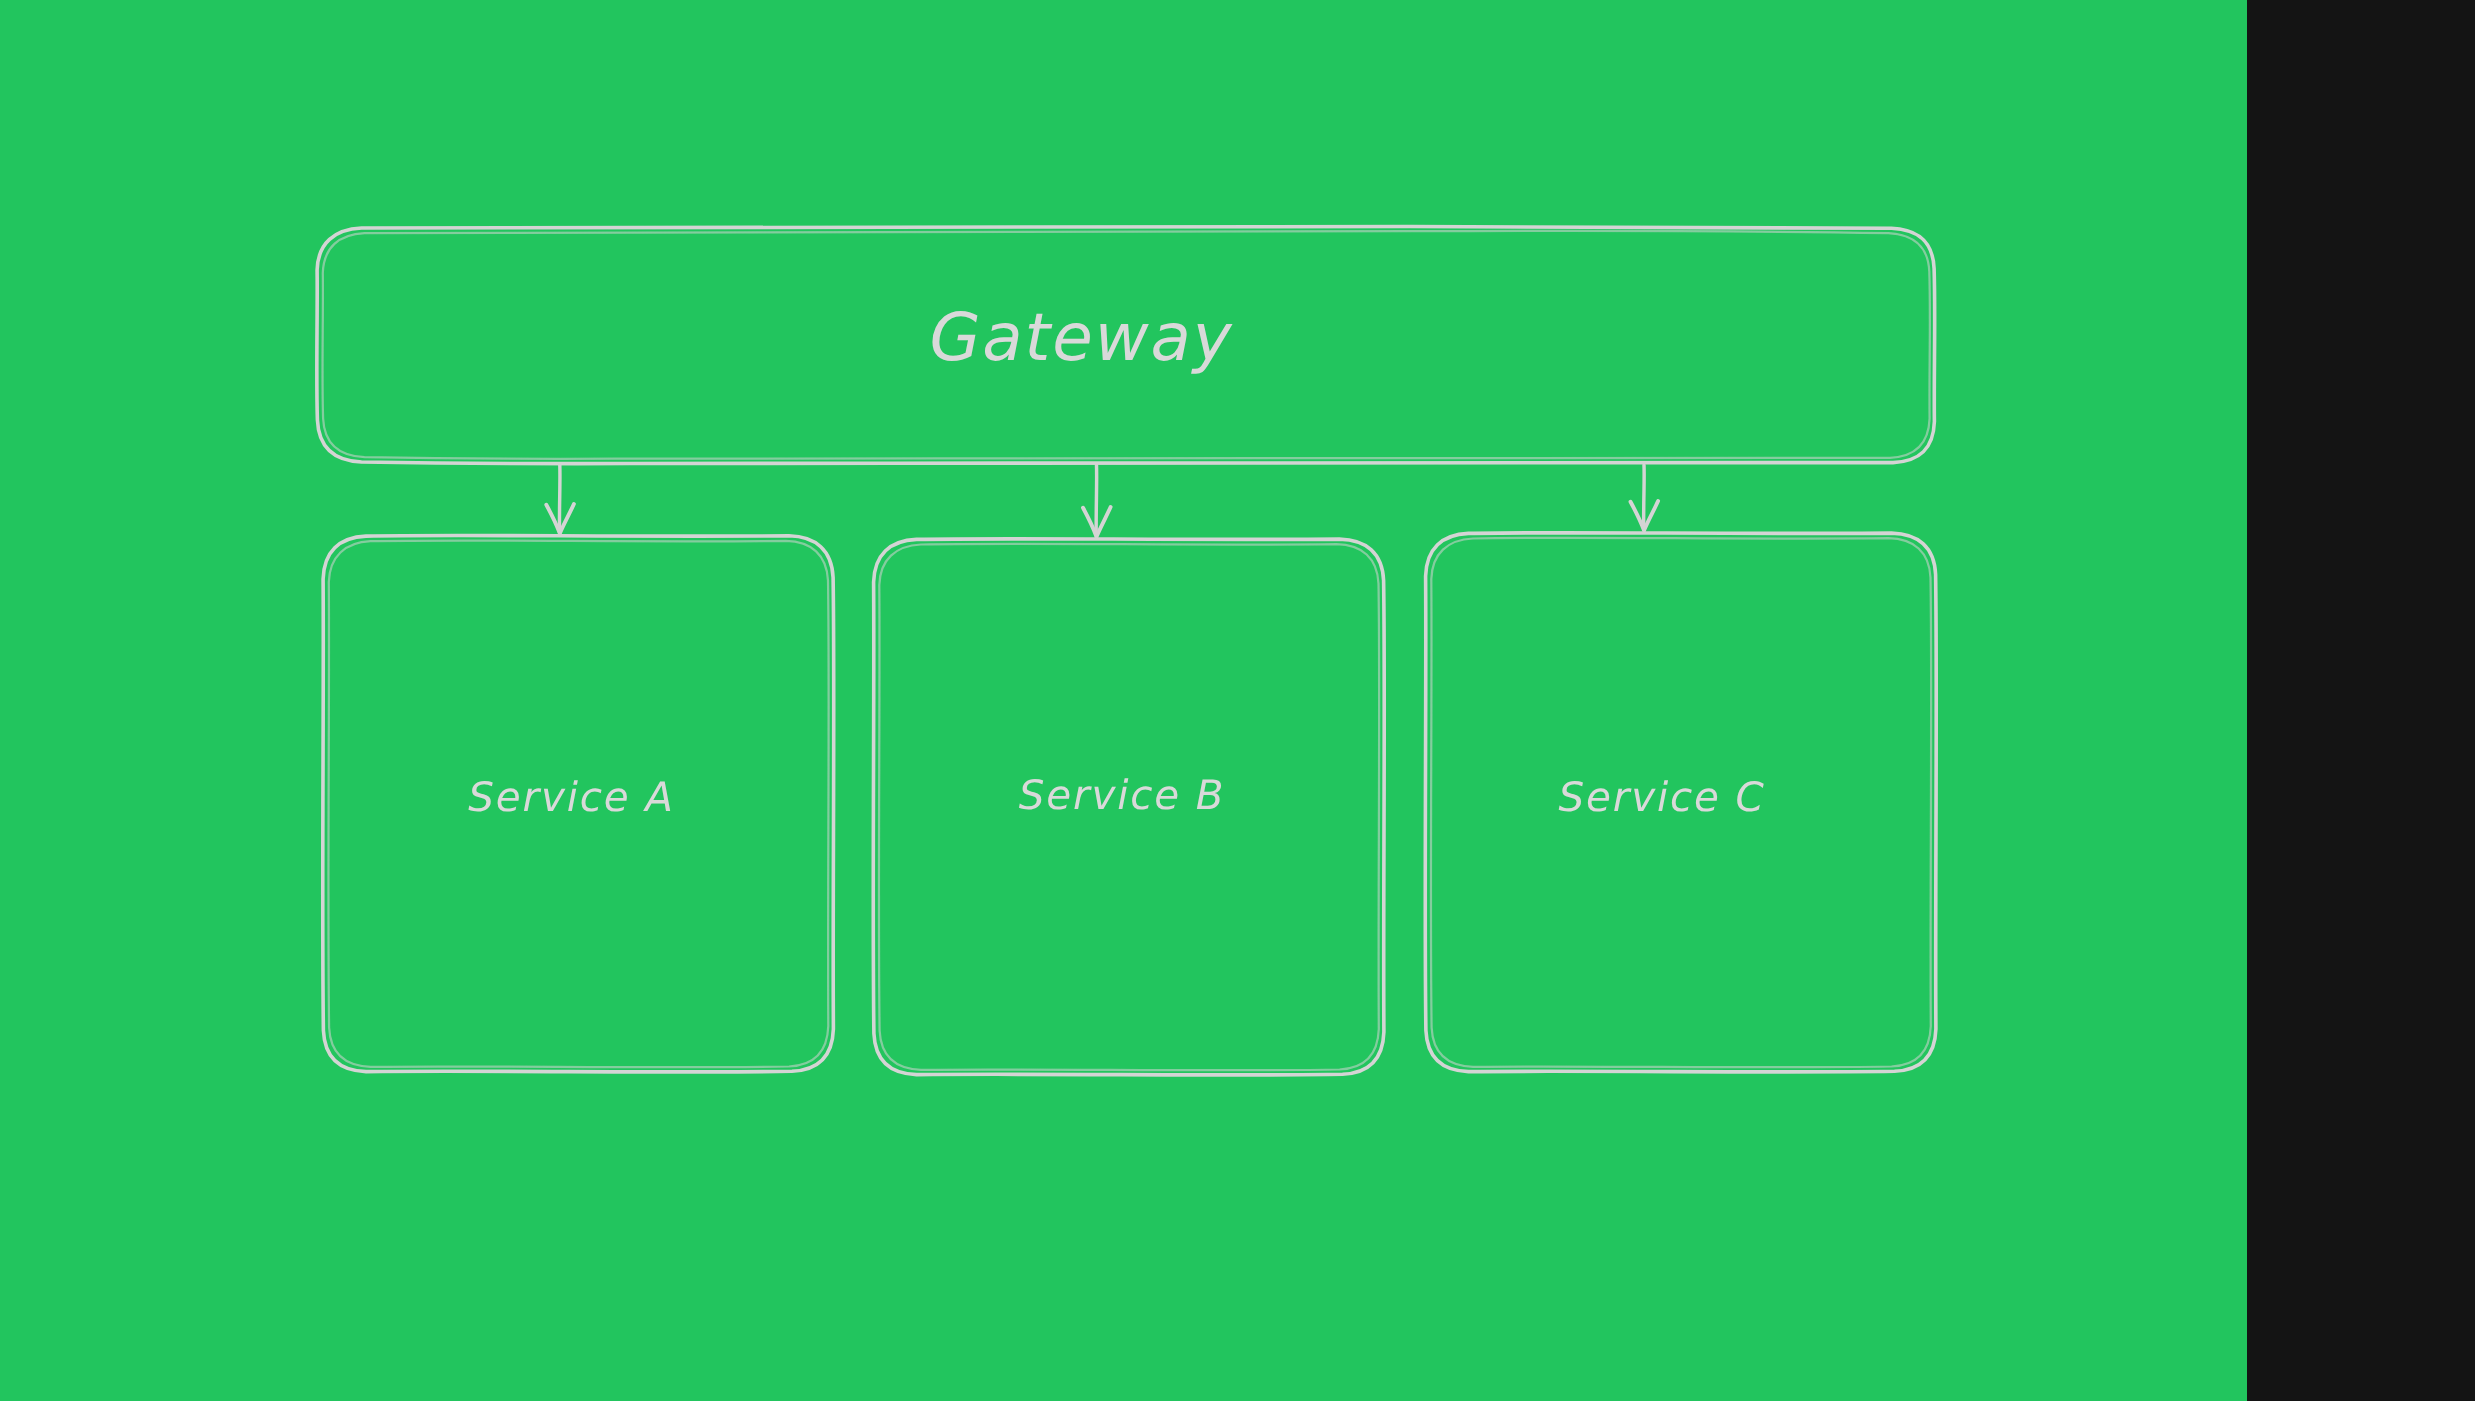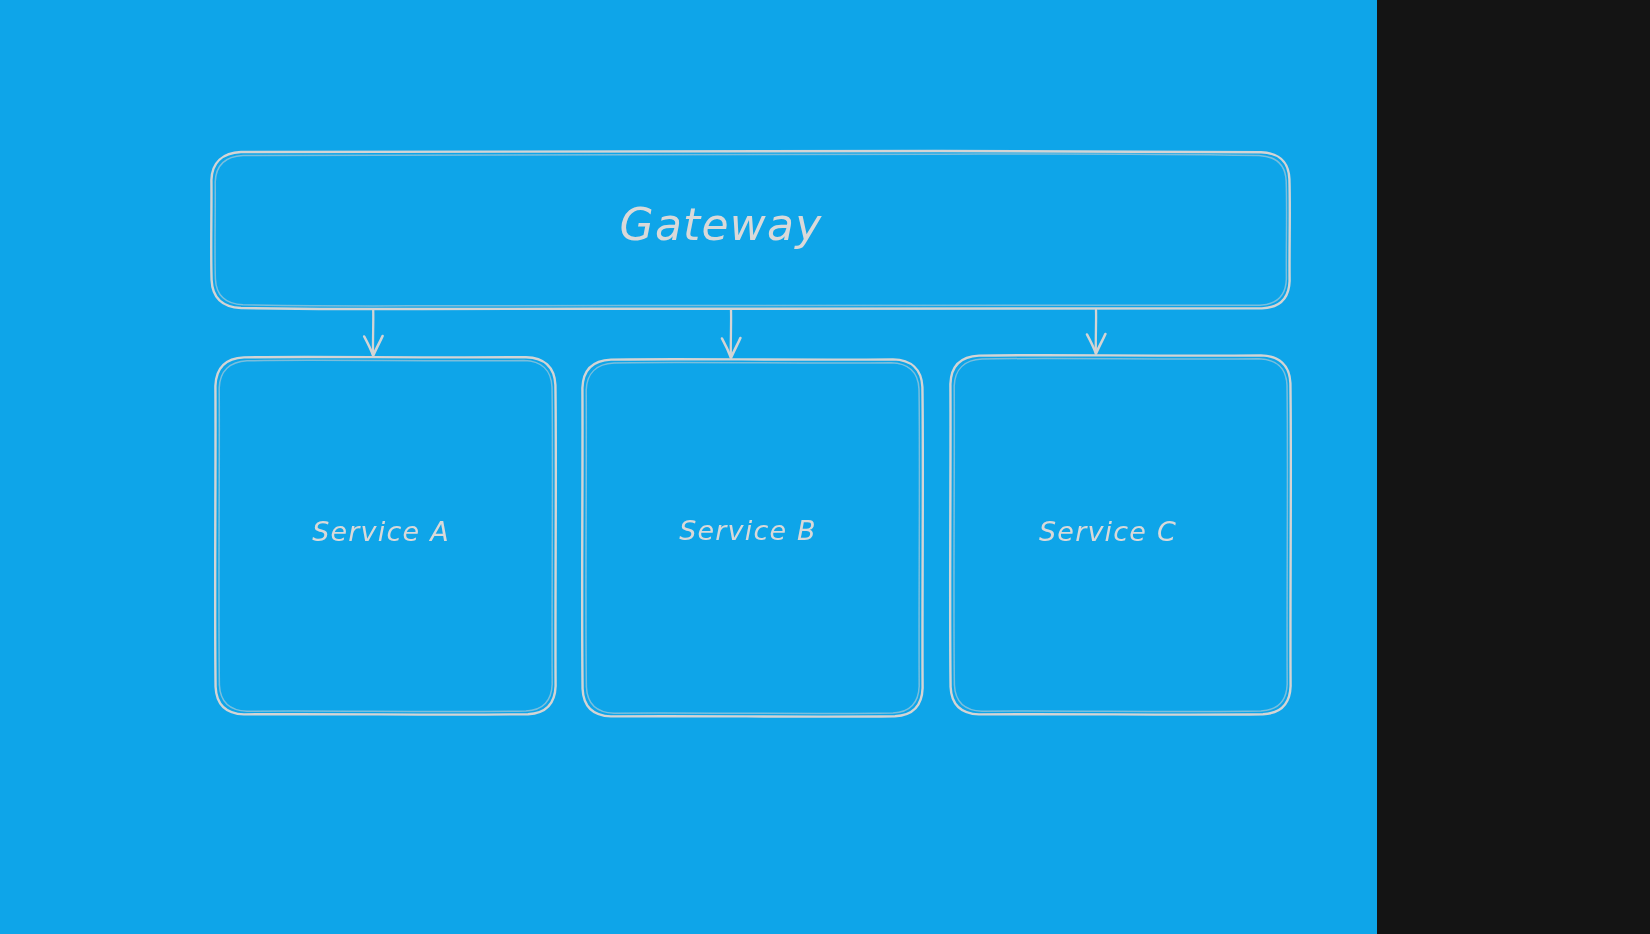--- a/index.html
+++ b/index.html
@@ -8,23 +8,23 @@
     background: #141414;
     width: 1650px;
     height: 934px;
     overflow: hidden;
   }
   body {
     font-family: "DejaVu Sans", sans-serif;
   }
   #canvas {
     position: relative;
-    width: 1377px;
+    width: 1498px;
     height: 934px;
-    background: #0ea5e9;
+    background: #22c55e;
   }
   svg.diagram {
     position: absolute;
     top: 0;
     left: 0;
     width: 1650px;
     height: 934px;
     display: block;
   }
   .node-label {

